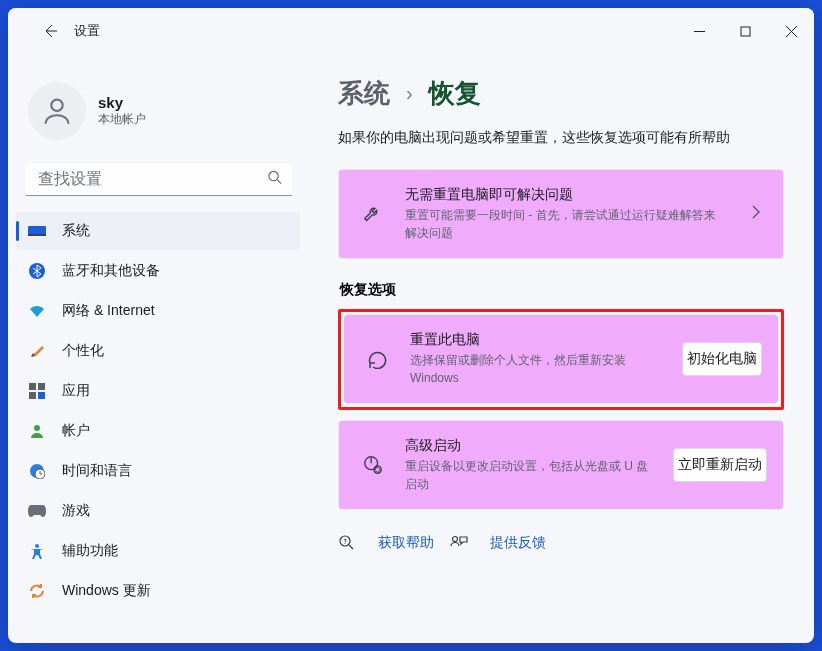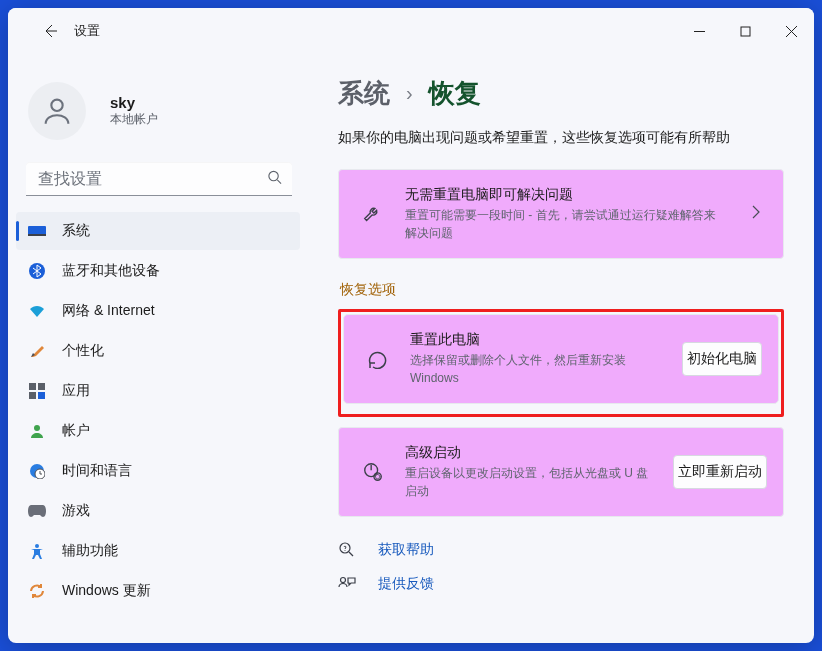--- a/index.html
+++ b/index.html
@@ -54,21 +54,21 @@
   }
   .sidebar {
     width: 300px;
     padding: 4px 0 0 0;
     display: flex;
     flex-direction: column;
   }
   .profile {
     display: flex;
     align-items: center;
-    gap: 24px;
+    gap: 12px;
     padding: 24px 16px 22px 20px;
   }
   .avatar {
     width: 58px; height: 58px;
     border-radius: 50%;
     background: #eceef2;
     display: flex; align-items: center; justify-content: center;
     color: #6c727d;
   }
   .profile-name {
@@ -163,42 +163,42 @@
     margin-left: 4px;
   }
   .card .ctext { flex: 1; min-width: 0;}
   .card .ctitle { font-size: 14px; color: #1b1b1b; margin-bottom: 2px;}
   .card .cdesc { font-size: 12px; color: #5f646e; line-height: 1.5;}
   .chev {
     color: #4a4e57;
     padding: 0 6px;
   }
   .section-label {
-    font-size: 14px; font-weight: 400; color: #a16207;
+    font-size: 14px; font-weight: 700; color: #000000;
     margin: 22px 0 10px 2px;
   }
   .highlight {
     border: 3px solid #ef1e1e;
     border-radius: 2px;
     padding: 2px;
     margin-bottom: 10px;
   }
-  .highlight .card { margin-bottom: 8px; border-radius: 5px;}
+  .highlight .card { margin-bottom: 1px; border-radius: 5px;}
   .btn {
     background: #fdfdfe;
     border: 1px solid #d6d9e0;
     border-radius: 4px;
     padding: 7px 4px;
     font-size: 14px;
     color: #1b1b1b;
     white-space: nowrap;
   }
   .links {
     margin-top: 24px;
-    display: flex; flex-direction: column; gap: 16px;
+    display: flex; flex-direction: row; gap: 16px;
   }
   .link-row {
     display: flex; align-items: center; gap: 22px;
     font-size: 14px;
     color: #185abd;
   }
   .link-row .licon { width: 18px; height: 18px; color: #3a3e48; display:flex;align-items:center;justify-content:center;}
 </style>
 </head>
 <body>

